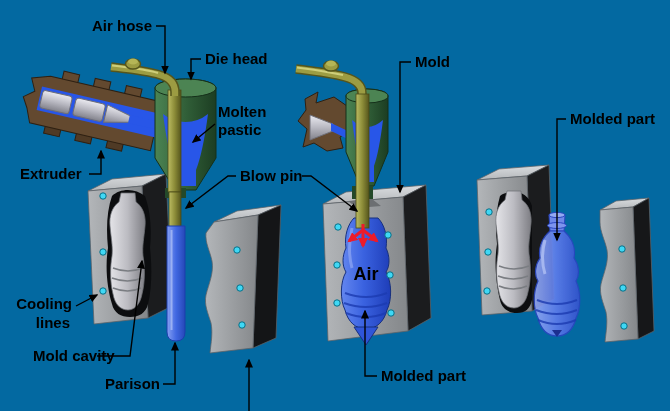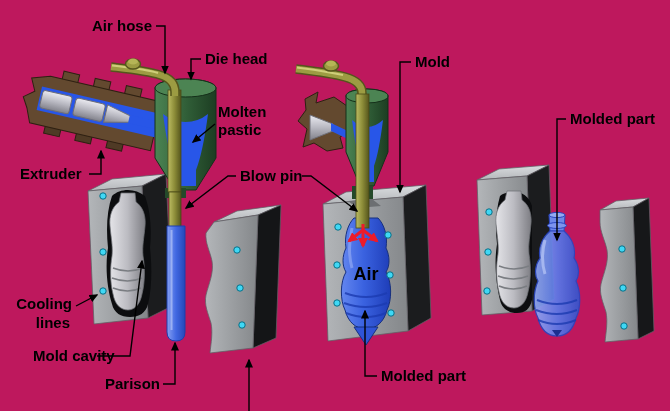--- a/index.html
+++ b/index.html
@@ -1,16 +1,16 @@
 <!DOCTYPE html>
 <html><head>
 <meta charset="utf-8">
 <style>
   html,body{margin:0;padding:0;background:#fff;}
-  .canvas{position:relative;width:670px;height:411px;background:#be185d;overflow:hidden;
+  .canvas{position:relative;width:670px;height:411px;background:#0369a1;overflow:hidden;
           font-family:"Liberation Sans",sans-serif;}
   svg{display:block;}
   .lbl{font-family:"Liberation Sans",sans-serif;font-size:15px;font-weight:bold;fill:#000;}
   .lbl-air{font-size:18px;}
   .ld{stroke:#000;stroke-width:1.4;fill:none;marker-end:url(#ah);}
   .red{stroke:#ed1b2a;stroke-width:3;fill:none;marker-end:url(#ahr);}
   .hole{fill:#3fd8f5;stroke:#0b6e85;stroke-width:1;}
   .face{stroke:#5f6265;stroke-width:.75;}
   .rib{stroke:#7a7d82;stroke-width:1.5;fill:none;}
   .brib{stroke:#1c3bb0;stroke-width:2;fill:none;opacity:.8;}

